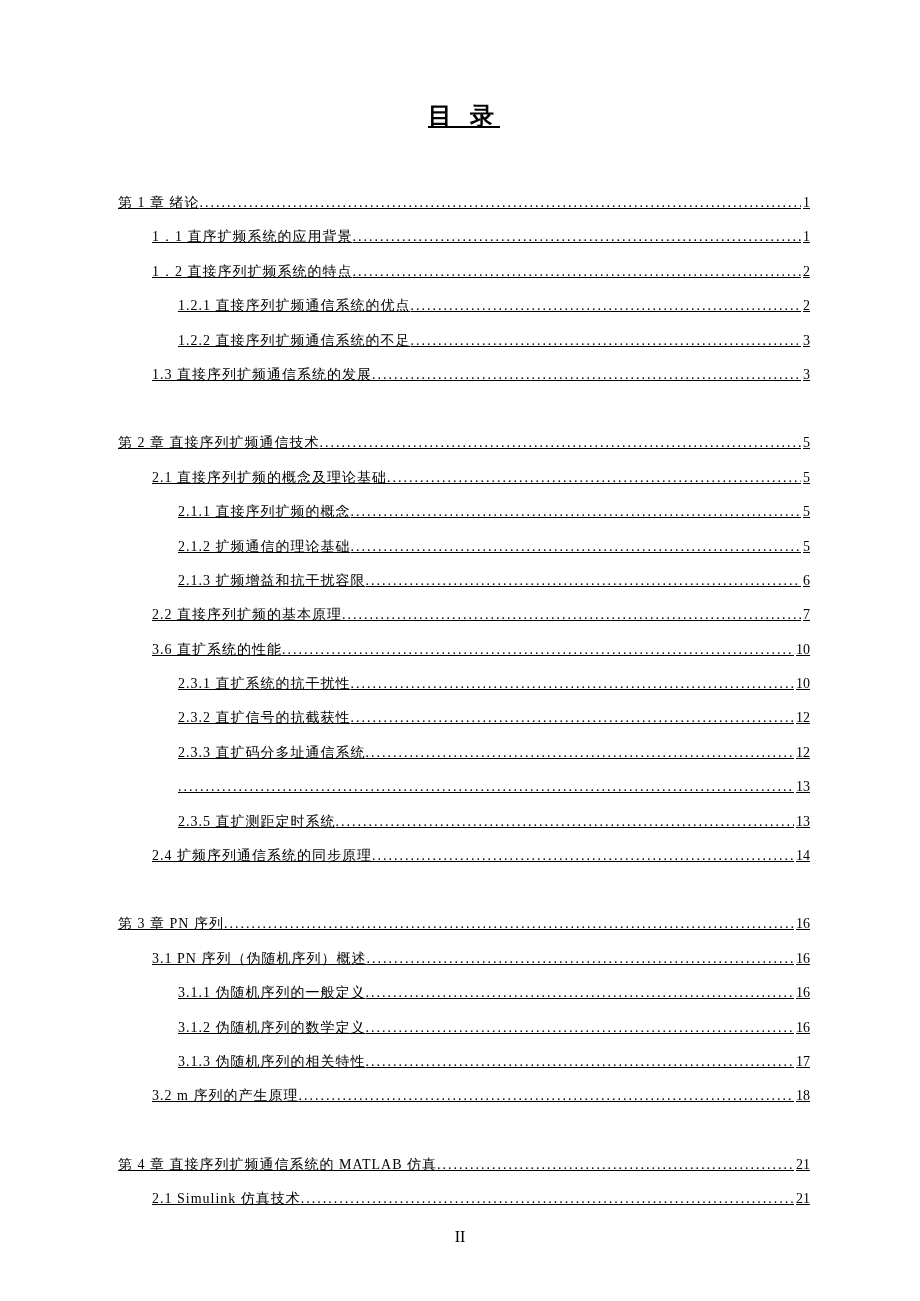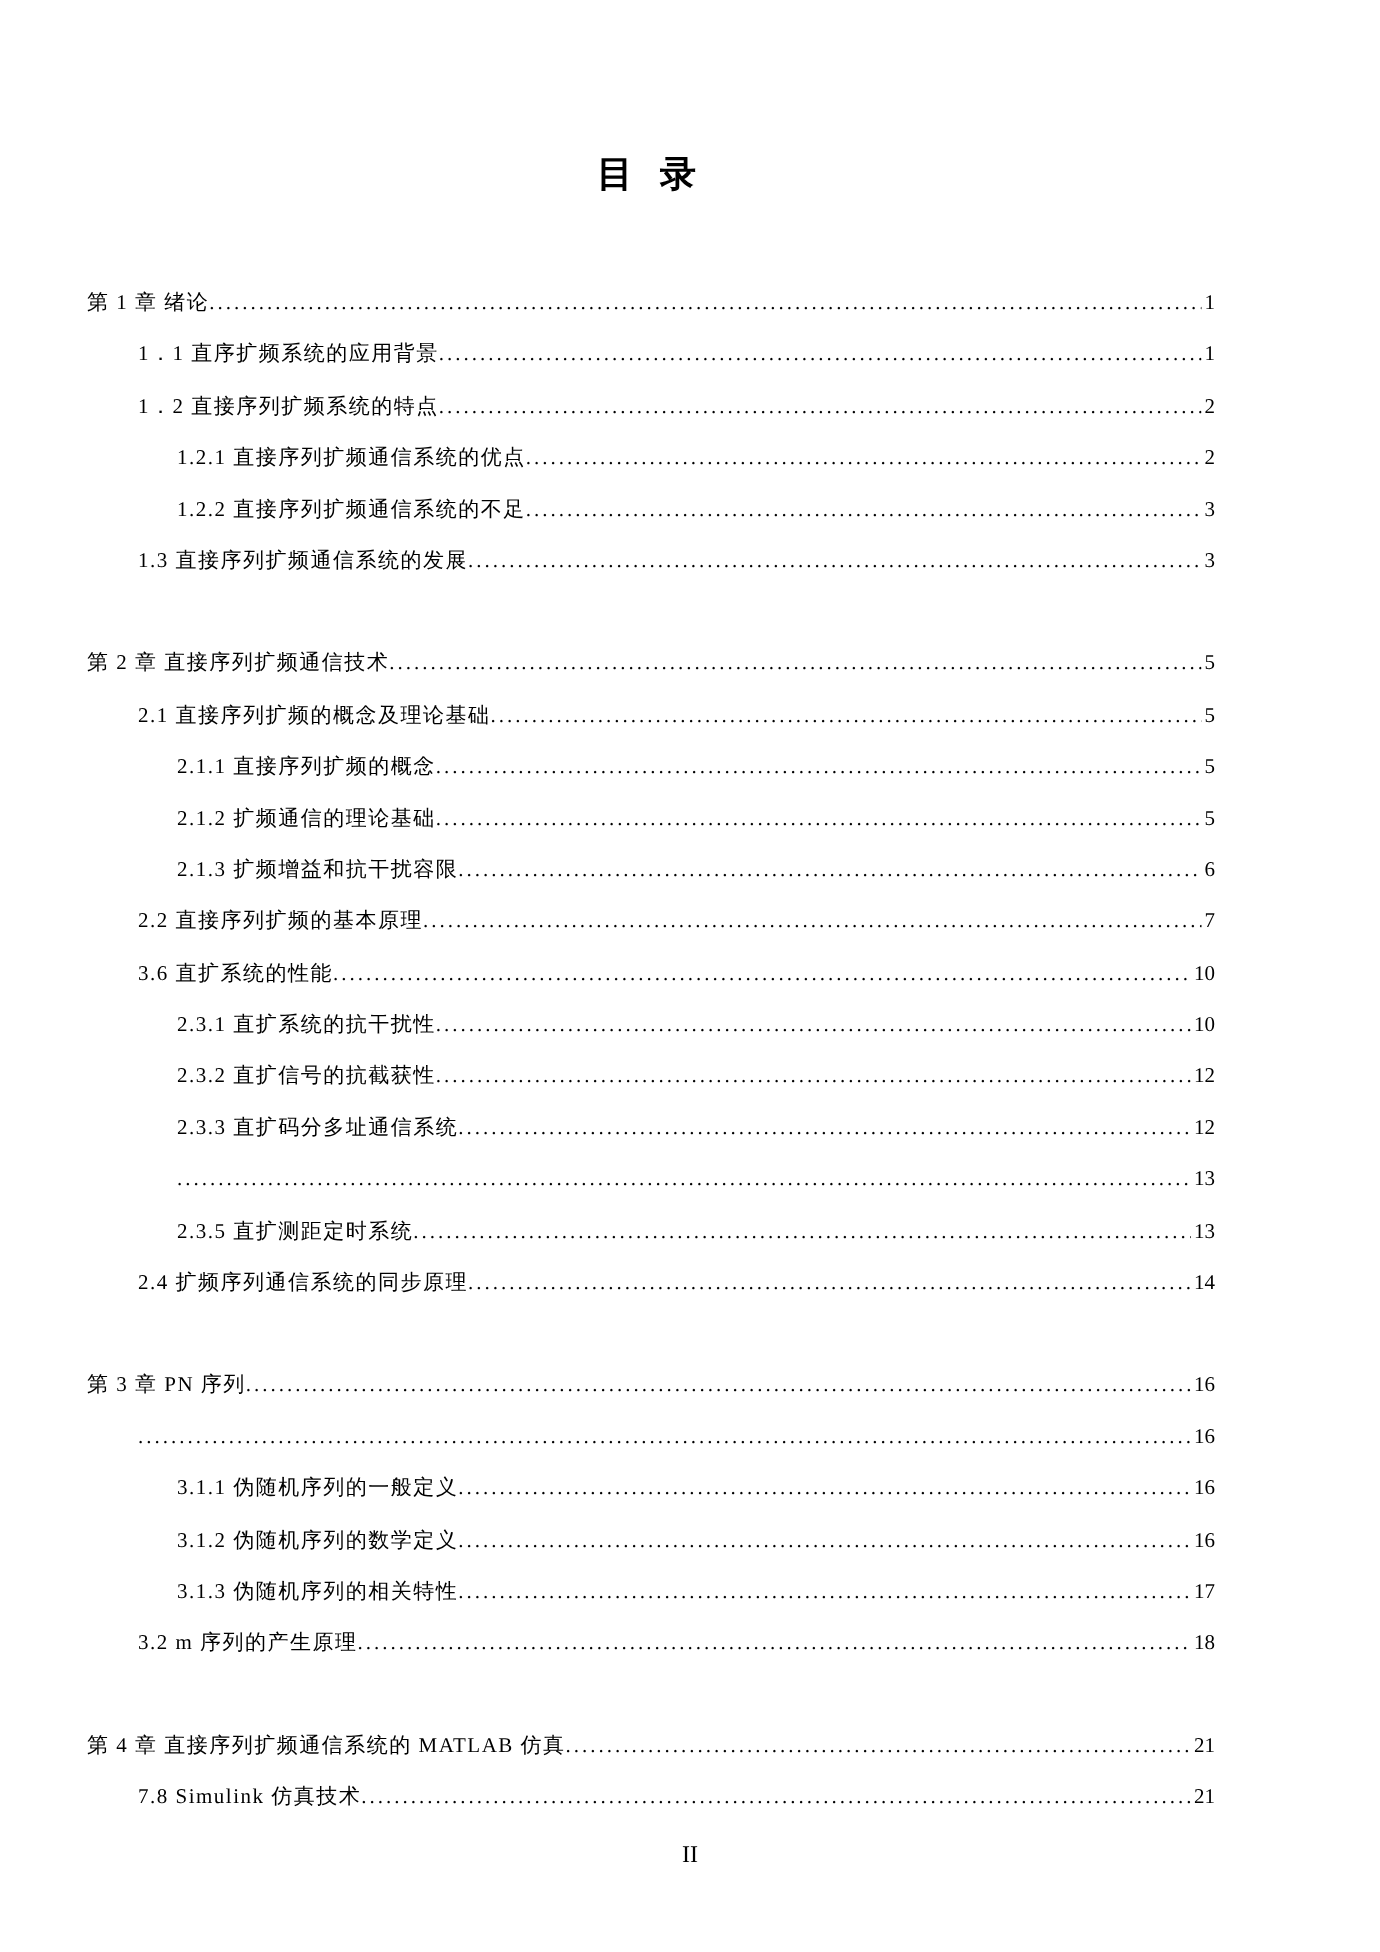--- a/index.html
+++ b/index.html
@@ -5,21 +5,22 @@
     * { margin: 0; padding: 0; box-sizing: border-box; }
     body {
       background: #fff;
       font-family: "SimSun", "宋体", serif;
       width: 920px;
       height: 1301px;
       position: relative;
       color: #000;
     }
     .page {
-      padding: 100px 110px 60px 58px;
+      padding: 100px 110px 60px 118px;
+      text-decoration: underline;
     }
     .title {
       text-align: center;
       font-size: 24px;
       font-weight: bold;
       letter-spacing: 6px;
       margin-bottom: 60px;
     }
     .toc-line {
       display: flex;
@@ -152,20 +153,21 @@
         <span class="toc-text">2.4 扩频序列通信系统的同步原理</span>
         <span class="toc-dots"></span>
         <span class="toc-page">14</span>
       </div>
       <div class="toc-line lvl1">
         <span class="toc-text">第 3 章 PN 序列</span>
         <span class="toc-dots"></span>
         <span class="toc-page">16</span>
       </div>
       <div class="toc-line lvl2">
+        <span class="toc-text">3.1 PN 序列（伪随机序列）概述</span>
         <span class="toc-dots"></span>
         <span class="toc-page">16</span>
       </div>
       <div class="toc-line lvl3">
         <span class="toc-text">3.1.1 伪随机序列的一般定义</span>
         <span class="toc-dots"></span>
         <span class="toc-page">16</span>
       </div>
       <div class="toc-line lvl3">
         <span class="toc-text">3.1.2 伪随机序列的数学定义</span>
@@ -181,19 +183,19 @@
         <span class="toc-text">3.2 m 序列的产生原理</span>
         <span class="toc-dots"></span>
         <span class="toc-page">18</span>
       </div>
       <div class="toc-line lvl1">
         <span class="toc-text">第 4 章 直接序列扩频通信系统的 MATLAB 仿真</span>
         <span class="toc-dots"></span>
         <span class="toc-page">21</span>
       </div>
       <div class="toc-line lvl2">
-        <span class="toc-text">7.8 Simulink 仿真技术</span>
+        <span class="toc-text">2.1 Simulink 仿真技术</span>
         <span class="toc-dots"></span>
         <span class="toc-page">21</span>
       </div>
     </div>
 </div>
 <div class="footer">II</div>
 
 </body></html>

